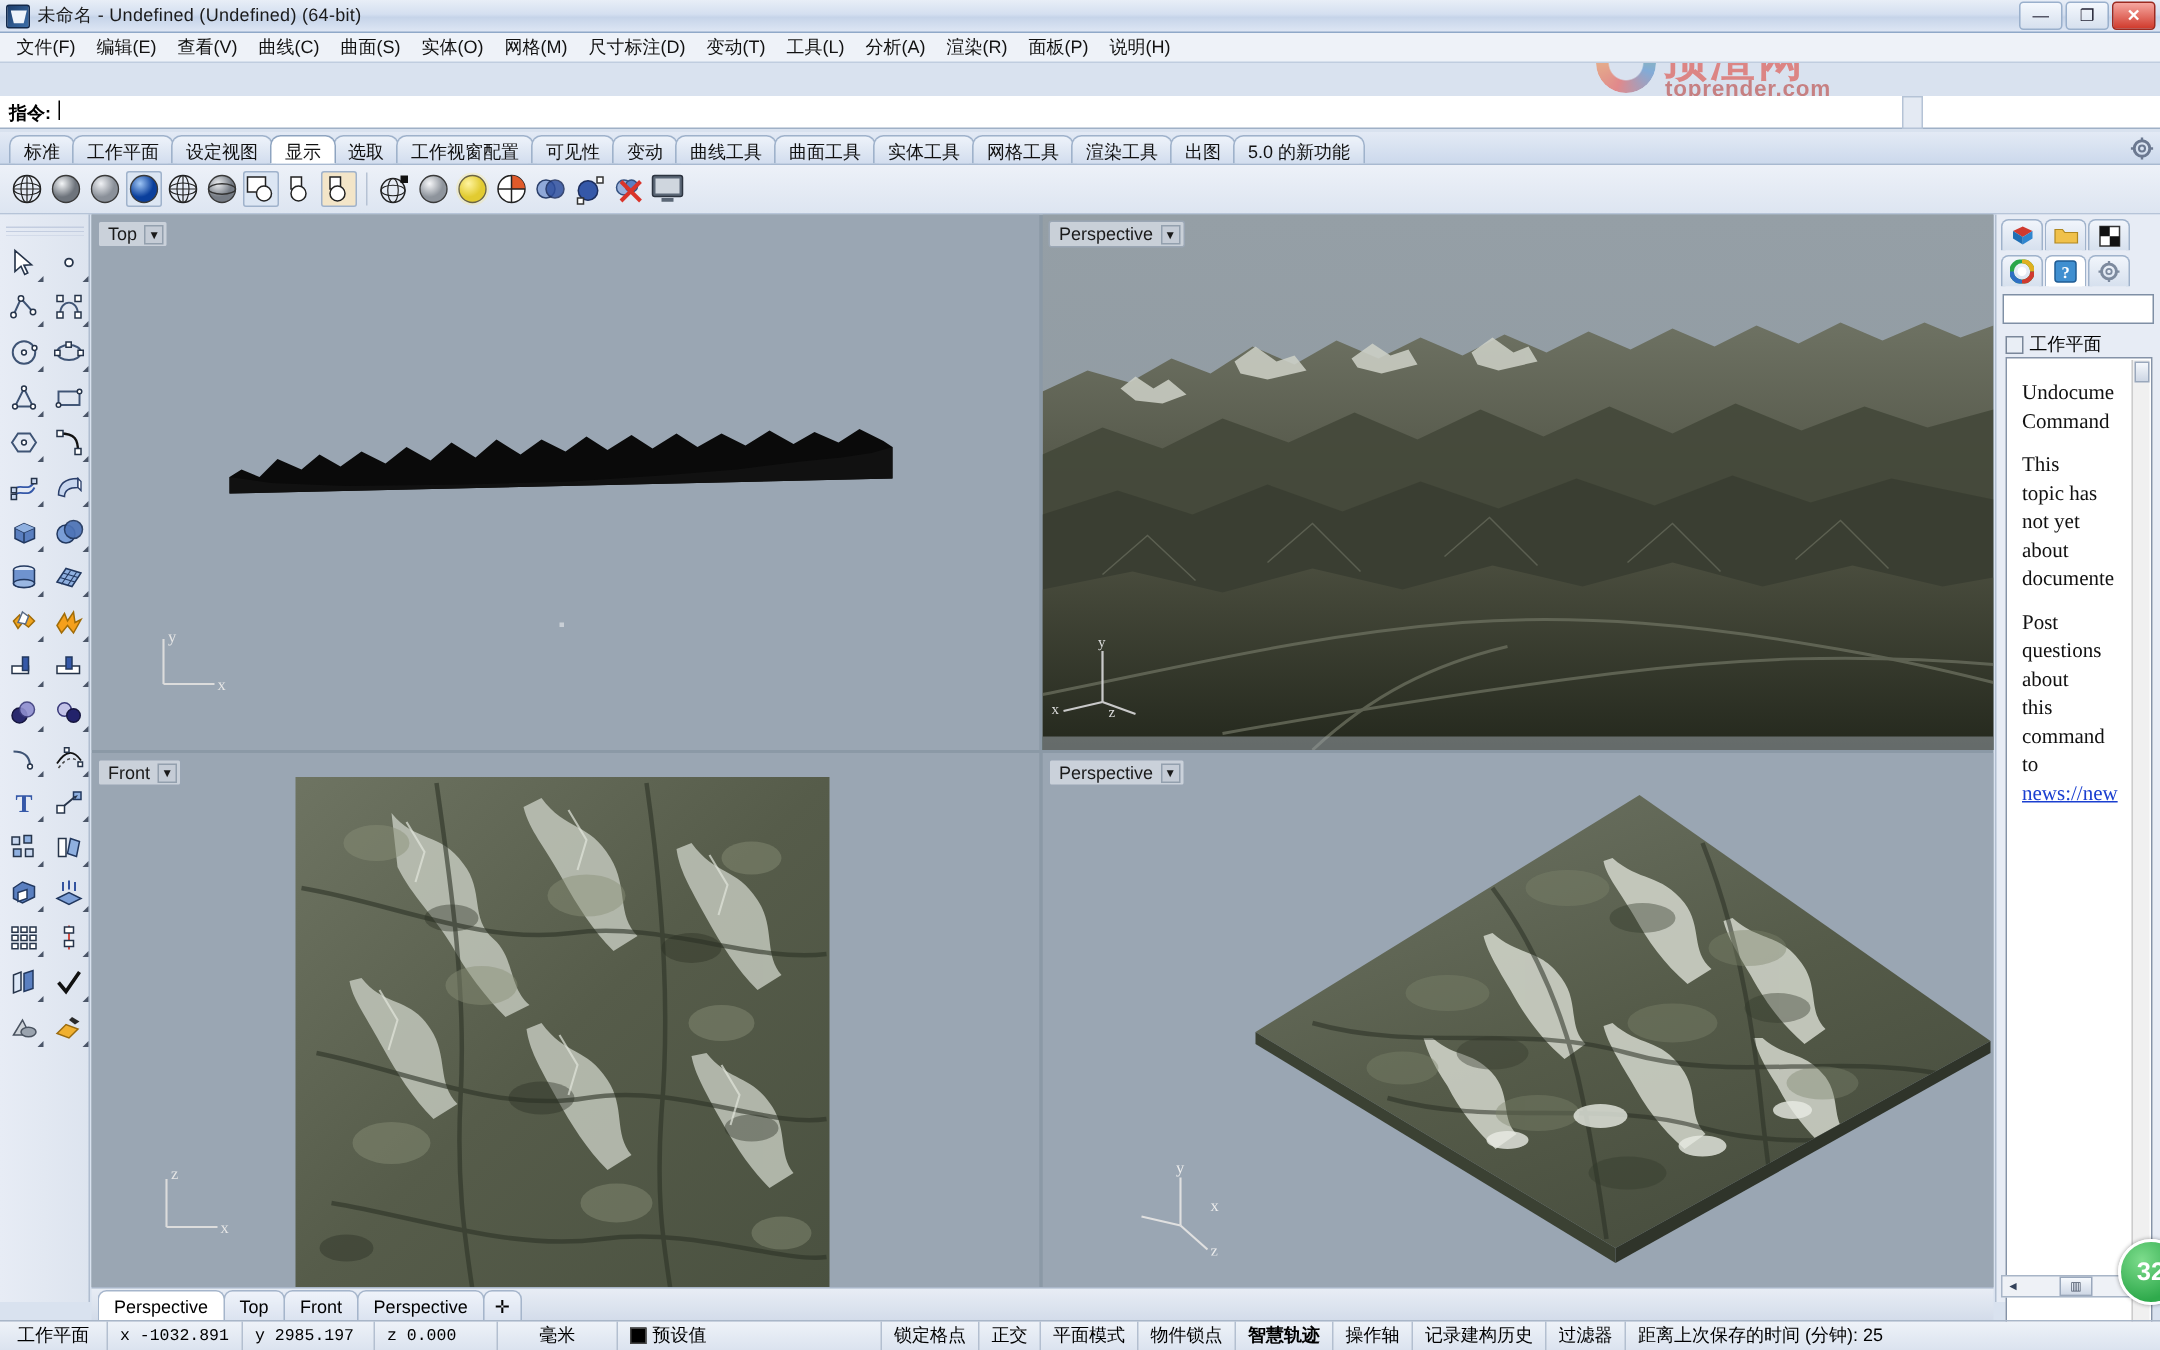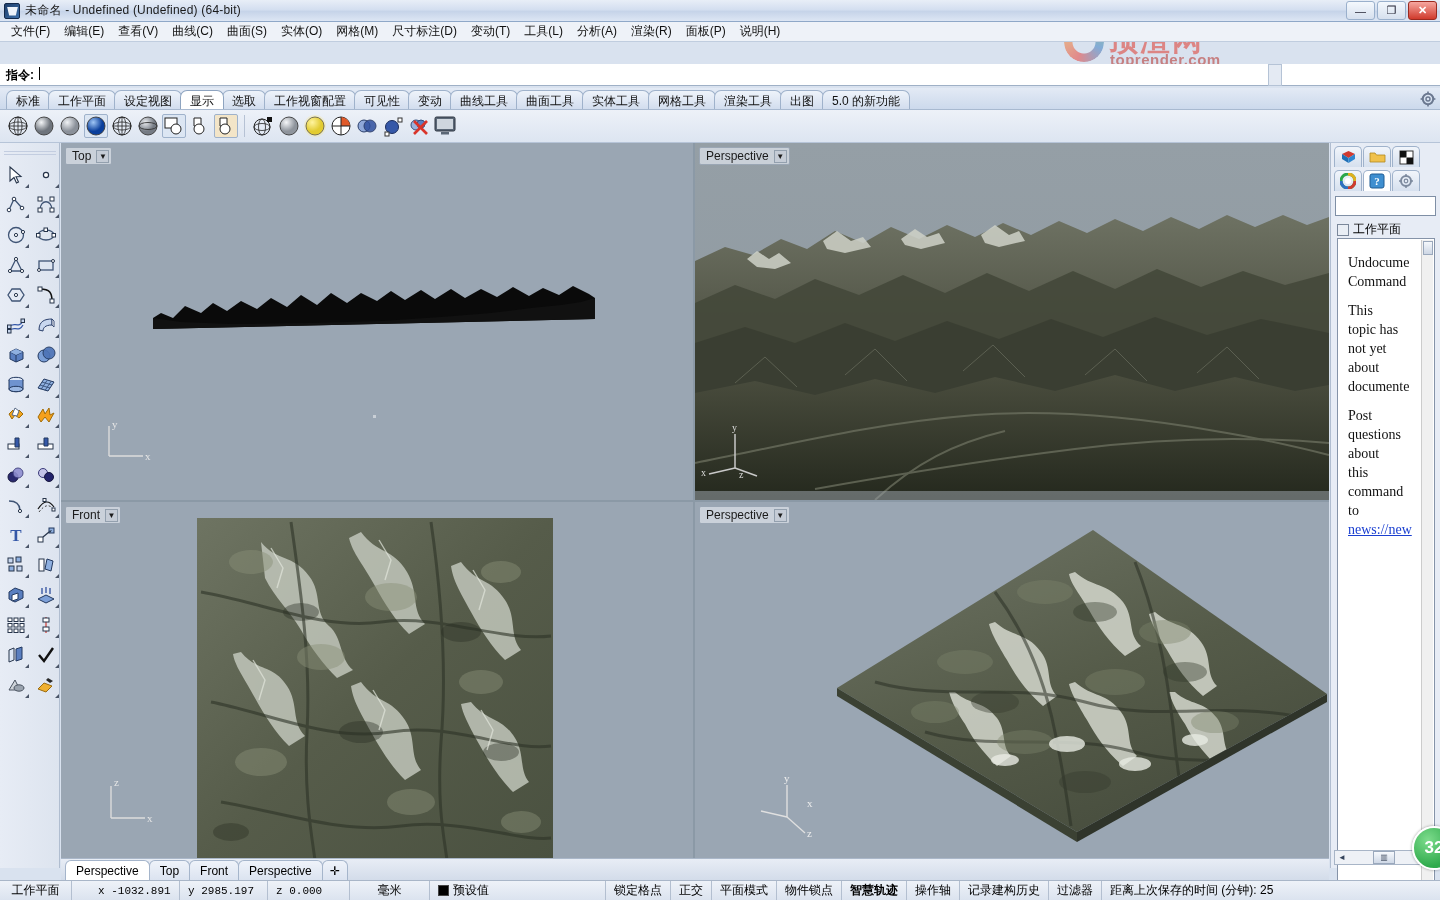--- a/index.html
+++ b/index.html
@@ -1051,21 +1051,21 @@
   <div class="rp-hscroll">
     <div class="rp-hs-btn">◄</div>
     <div class="rp-hs-thumb">▥</div>
     <div class="rp-hs-btn">►</div>
   </div>
 
   <div class="greenbadge">32</div>
 
   <div class="statusbar" id="statusbar">
       <div class="sb-cell" style="width: 72px;">工作平面</div>
-      <div class="sb-cell mono" style="width: 90px; margin-left: 18px;">x -1032.891</div>
+      <div class="sb-cell mono" style="width: 90px;">x -1032.891</div>
       <div class="sb-cell mono" style="width: 88px;">y 2985.197</div>
       <div class="sb-cell mono" style="width: 82px;">z 0.000</div>
       <div class="sb-cell" style="width: 80px; text-align: right;">毫米</div>
       <div class="sb-cell" style="width: 176px; justify-content: flex-start;">
         <span class="swatch" style="background: rgb(0, 0, 0);"></span>
         <span>预设值</span>
       </div>
       <div class="sb-cell">锁定格点</div>
       <div class="sb-cell">正交</div>
       <div class="sb-cell">平面模式</div>

